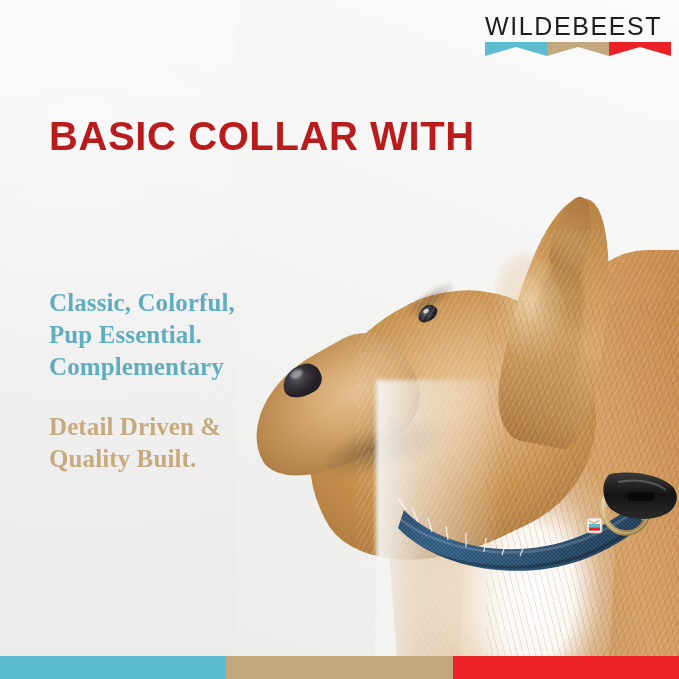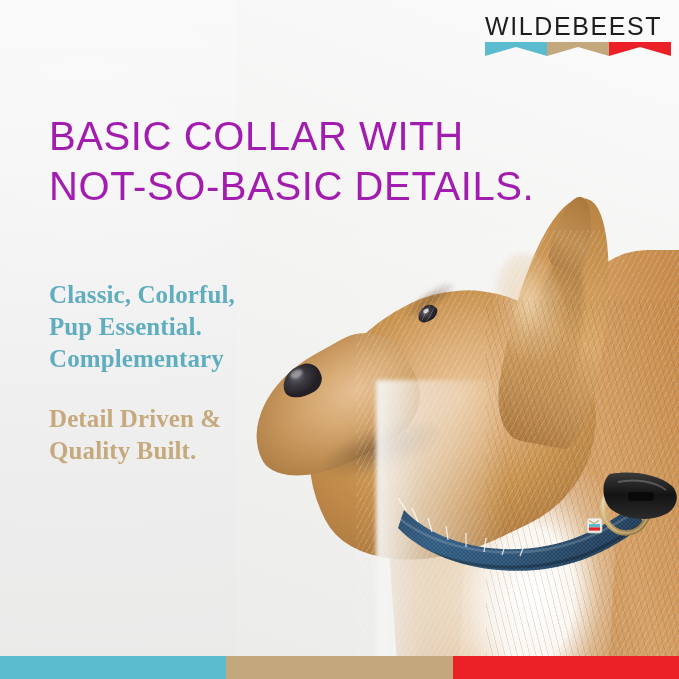--- a/index.html
+++ b/index.html
@@ -54,25 +54,25 @@
   }
   .logo-bars svg { display: block; }
 
   
   .headline {
     position: absolute;
     left: 49px;
     top: 84px;
     width: 560px;
     font-family: "Liberation Sans", sans-serif;
-    font-weight: 400;
+    font-weight: 700;
     font-size: 40px;
     line-height: 50px;
     letter-spacing: 0.6px;
-    color: #a21caf;
+    color: #b91c1c;
     text-transform: uppercase;
   }
   .headline .hl-line { display: block; white-space: nowrap; }
 
   
   .features {
     position: absolute;
     left: 49px;
     top: 279px;
     width: 300px;
@@ -80,21 +80,21 @@
   .feature {
     font-family: "Liberation Serif", serif;
     font-size: 25px;
     line-height: 32px;
     font-weight: 700;
     letter-spacing: 0.1px;
   }
   .feature .ft-line { display: block; white-space: nowrap; }
   .feature.teal { color: #5fadbf; }
   .feature.tan  { color: #c6aa7d; }
-  .f1 { margin-bottom: 28px; }
+  .f1 { margin-bottom: 28px; margin-top: 8px; }
   .f2 { margin-bottom: 28px; font-family: Liberation Serif, serif; }
 
   
   .photo {
     position: absolute;
     left: 236px;
     top: 0;
     width: 443px;
     height: 656px;
     overflow: hidden;
@@ -433,21 +433,20 @@
       <svg width="186" height="22" viewBox="0 0 186 22" xmlns="http://www.w3.org/2000/svg">
         <path d="M0 0 H62 V14 L31 5 L0 14 Z" fill="#5bbcd0"></path>
         <path d="M62 0 H124 V14 L93 5 L62 14 Z" fill="#c3a87e"></path>
         <path d="M124 0 H186 V14 L155 5 L124 14 Z" fill="#ec2027"></path>
       </svg>
     </div>
   </div>
 
   <h1 class="headline">
     <span class="hl-line">BASIC COLLAR WITH</span>
-    <span class="hl-line">NOT-SO-BASIC DETAILS.</span>
   </h1>
 
   <div class="features">
 
     <div class="feature teal f1">
       <span class="ft-line">Classic, Colorful,</span>
       <span class="ft-line">Pup Essential.</span>
       <span class="ft-line">Complementary</span>
     </div>
 

